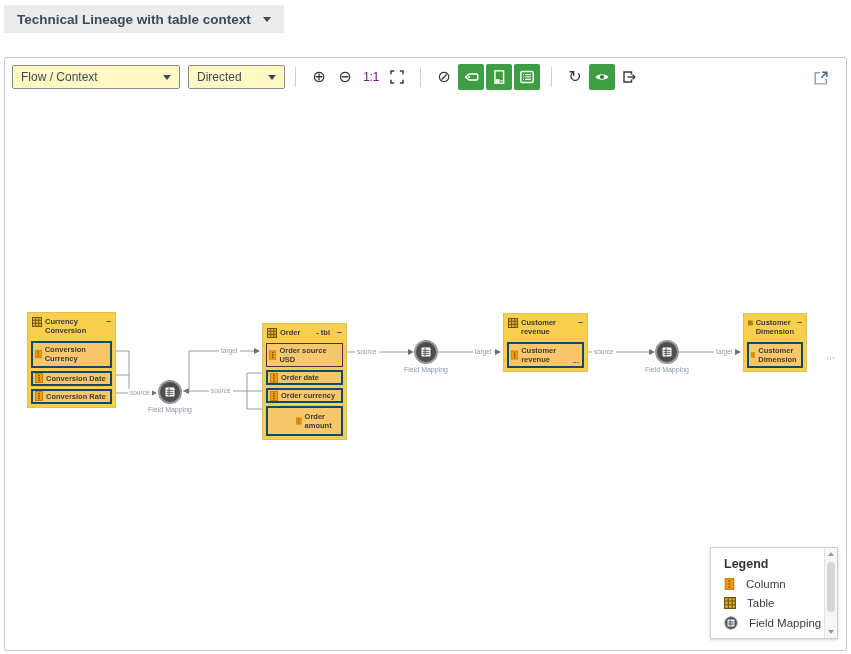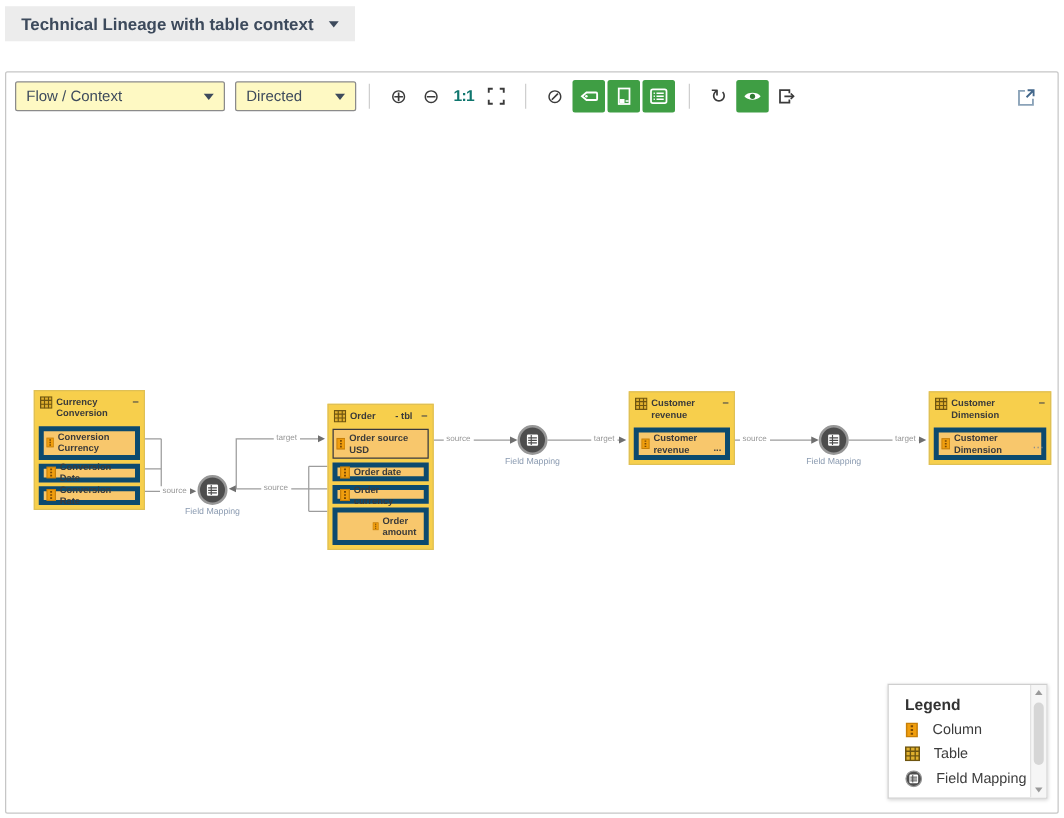--- a/index.html
+++ b/index.html
@@ -12,39 +12,39 @@
 
   
   .panel{position:absolute;left:4px;top:57px;width:843px;height:594px;border:1px solid #c6c6c6;border-radius:2px;background:#fff;box-sizing:border-box;}
   .toolbar{display:flex;align-items:center;height:30px;padding:4px 10px 0 7px;}
   .select{height:24px;border:1px solid #8b8b8b;border-radius:2px;background:#fef9c3;display:flex;align-items:center;justify-content:space-between;padding:0 8px;font-size:12px;color:#3d4a5c;box-sizing:border-box;cursor:pointer;}
   .sel-view{width:168px;}
   .sel-dir{width:97px;margin-left:8px;gap:24px;}
   .tsep{width:1px;height:20px;background:#cfcfcf;margin:0 10px;flex:0 0 1px;}
   .tbtn{width:24px;height:24px;display:flex;align-items:center;justify-content:center;background:transparent;border:none;padding:0;margin:0 1px;cursor:pointer;color:#3a3a3a;}
   .glyph{font-family:"DejaVu Sans",sans-serif;font-size:16px;line-height:1;color:#3a3a3a;}
-  .ratio{font-size:12.5px;font-weight:700;color:#0f766e;letter-spacing:-0.5px;}
+  .ratio{font-size:12.5px;font-weight:400;color:#701a75;letter-spacing:-0.5px;}
   .gbtn{width:26px;height:26px;background:#3f9e44;border:none;border-radius:2px;display:flex;align-items:center;justify-content:center;margin:0 1px;cursor:pointer;padding:0;}
   .spacer{flex:1;}
   .extbtn{margin-right:4px;}
 
   
   .layer{position:absolute;left:0;top:0;width:851px;height:654px;pointer-events:none;}
   .layer > *{pointer-events:auto;}
   svg.edges{position:absolute;left:0;top:0;}
 
   .edge-label{position:absolute;font-size:6.5px;color:#979797;background:#fff;padding:0 2px;line-height:1.2;}
 
   
   .tblnode{position:absolute;background:#f7cf4c;border:1px solid #dfc055;box-sizing:border-box;padding:2px 3px 3px;cursor:pointer;}
   .hdr{display:flex;align-items:flex-start;gap:3px;padding:2px 1px 2px 1px;font-size:7.5px;font-weight:700;color:#3a3a3a;line-height:1.25;}
   .hdr .title{flex:1;}
   .hdr .suffix{font-weight:700;margin-right:4px;}
   .hdr .collapse{font-size:9px;line-height:0.9;color:#4a4a4a;cursor:pointer;}
-  .colrow{position:relative;display:flex;align-items:center;gap:3px;background:#f8c76c;border:4px solid #0c4a6e;box-sizing:border-box;padding:1px 2px;margin-top:3px;font-size:7.5px;font-weight:700;color:#3a3a3a;line-height:1.2;cursor:pointer;}
+  .colrow{position:relative;display:flex;align-items:center;gap:3px;background:#f8c76c;border:2px solid #0c4a6e;box-sizing:border-box;padding:1px 2px;margin-top:3px;font-size:7.5px;font-weight:700;color:#3a3a3a;line-height:1.2;cursor:pointer;}
   .colrow.selected{border:1.5px solid #3a3a3a;}
   .colrow .trunc{position:absolute;right:3px;bottom:1px;font-size:7.5px;color:#3a3a3a;}
 
   
   .fm{position:absolute;width:20px;height:20px;border-radius:50%;background:#4d4d4d;border:2px solid #979797;display:flex;align-items:center;justify-content:center;box-sizing:content-box;cursor:pointer;}
   .fm-label{position:absolute;width:80px;text-align:center;font-size:7px;color:#8a9ab0;}
 
   .cont-ellipsis{position:absolute;font-size:9px;color:#8a8a8a;letter-spacing:1px;}
 
   
@@ -260,21 +260,21 @@
       <div class="colrow" style="height:26px;">
         <svg width="8" height="10" viewBox="0 0 8 10">
             <rect x="0.5" y="0.5" width="7" height="9" fill="#f09e0e" stroke="#c77f08"></rect>
             <path d="M4 1.8 V3.2 M4 4.3 V5.7 M4 6.8 V8.2" stroke="#7a4a05" stroke-width="1.6"></path>
           </svg>
         <span>Customer revenue</span>
         <span class="trunc">...</span>
       </div>
     </div>
 
-    <div class="tblnode" style="left:743px;top:313px;width:98px;">
+    <div class="tblnode" style="left:743px;top:313px;width:64px;">
       <div class="hdr">
         <svg width="10" height="10" viewBox="0 0 10 10">
             <rect x="0.5" y="0.5" width="9" height="9" fill="#e0b02e" stroke="#6e5510"></rect>
             <path d="M0.5 3.3 H9.5 M0.5 6.4 H9.5 M3.6 0.5 V9.5 M6.8 0.5 V9.5" stroke="#6e5510" stroke-width="0.9"></path>
           </svg>
         <span class="title">Customer Dimension</span>
         <span class="collapse">–</span>
       </div>
       <div class="colrow" style="height:26px;">
         <svg width="8" height="10" viewBox="0 0 8 10">

